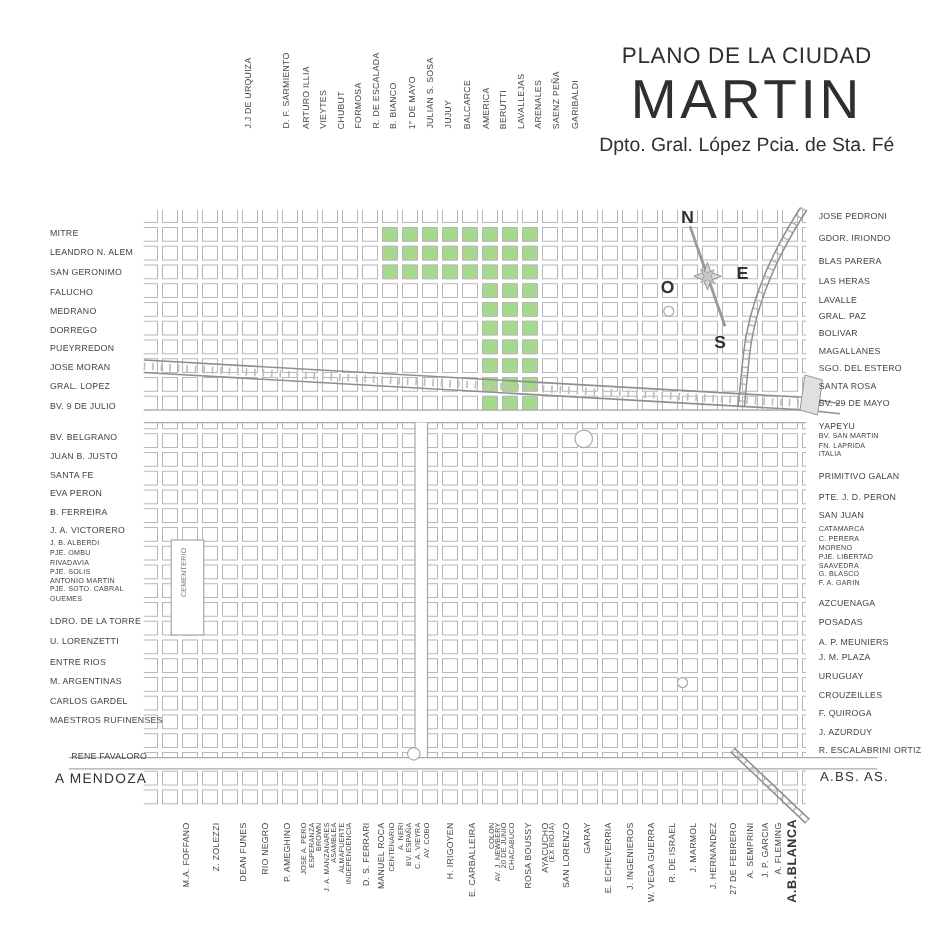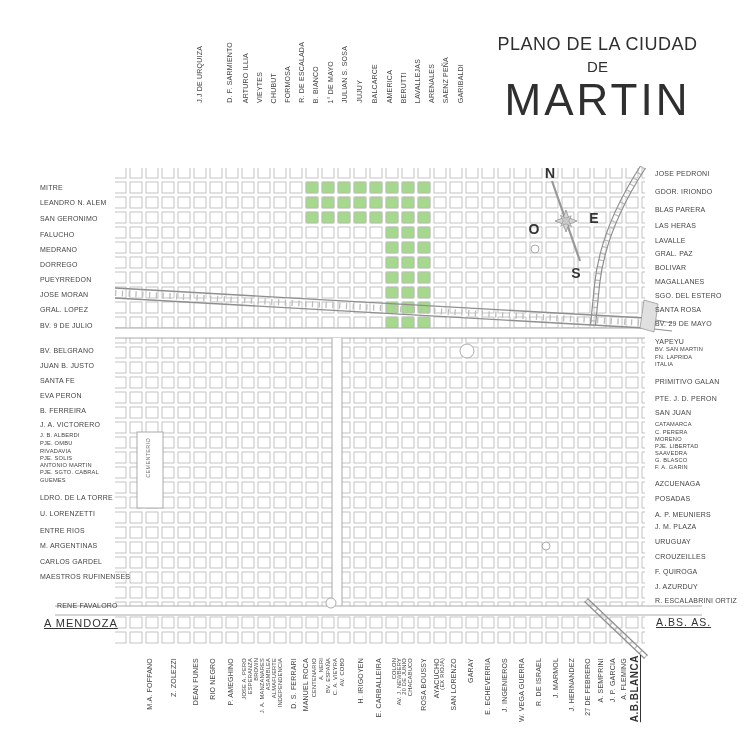--- a/index.html
+++ b/index.html
@@ -12,21 +12,21 @@
   .street.top,.street.bottom{writing-mode:vertical-rl;transform:rotate(180deg);}
   .street.top{bottom:647px;}
   .street.bottom{top:658px;}
   .street.left{left:40px;}
   .street.right{left:655px;}
   #title-block{position:absolute;left:455px;top:34px;width:285px;text-align:center;color:#2f2f2f;}
   #title-line1{font-size:18px;letter-spacing:.5px;}
   #title-line2{font-size:15px;margin-top:3px;}
   #title-line3{font-size:44px;letter-spacing:3px;margin-top:0px;}
   #title-sub{font-size:15.5px;margin-top:3px;white-space:nowrap;}
-  .exit{position:absolute;font-size:11px;letter-spacing:1px;color:#333;text-decoration:underline;}
+  .exit{position:absolute;font-size:11px;letter-spacing:1px;color:#333;}
   #exit-south{writing-mode:vertical-rl;transform:rotate(180deg);font-weight:bold;font-size:10px;
               left:629px;top:655px;letter-spacing:.5px;}
   #cemetery-label{position:absolute;left:145px;top:438px;writing-mode:vertical-rl;transform:rotate(180deg);
               font-size:5.5px;color:#777;letter-spacing:.3px;}
 </style>
 </head>
 <body>
 
 <div id="page">
 
@@ -132,22 +132,22 @@
       <path d="M566 213.5 L568 219 L574 221 L568 223 L566 228.5 L564 223 L558 221 L564 219 Z" transform="rotate(45 566 221)" fill="#c8c8c8" stroke="#888888" stroke-width="0.5"></path>
       <text x="550" y="178" font-size="14" font-weight="bold" fill="#333" text-anchor="middle">N</text>
       <text x="594" y="223" font-size="14" font-weight="bold" fill="#333" text-anchor="middle">E</text>
       <text x="534" y="234" font-size="14" font-weight="bold" fill="#333" text-anchor="middle">O</text>
       <text x="576" y="278" font-size="14" font-weight="bold" fill="#333" text-anchor="middle">S</text>
     </g>
   </svg>
 
   <div id="title-block">
     <div id="title-line1">PLANO DE LA CIUDAD</div>
-    <div id="title-line2">DE</div>
     <div id="title-line3">MARTIN</div>
+    <div id="title-sub">Dpto. Gral. López Pcia. de Sta. Fé</div>
   </div>
 
   <div id="labels-top">
       <span class="street top" style="left: 196px;">J.J DE URQUIZA</span>
       <span class="street top" style="left: 226px;">D. F. SARMIENTO</span>
       <span class="street top" style="left: 242px;">ARTURO ILLIA</span>
       <span class="street top" style="left: 256px;">VIEYTES</span>
       <span class="street top" style="left: 270px;">CHUBUT</span>
       <span class="street top" style="left: 284px;">FORMOSA</span>
       <span class="street top" style="left: 298px;">R. DE ESCALADA</span>

